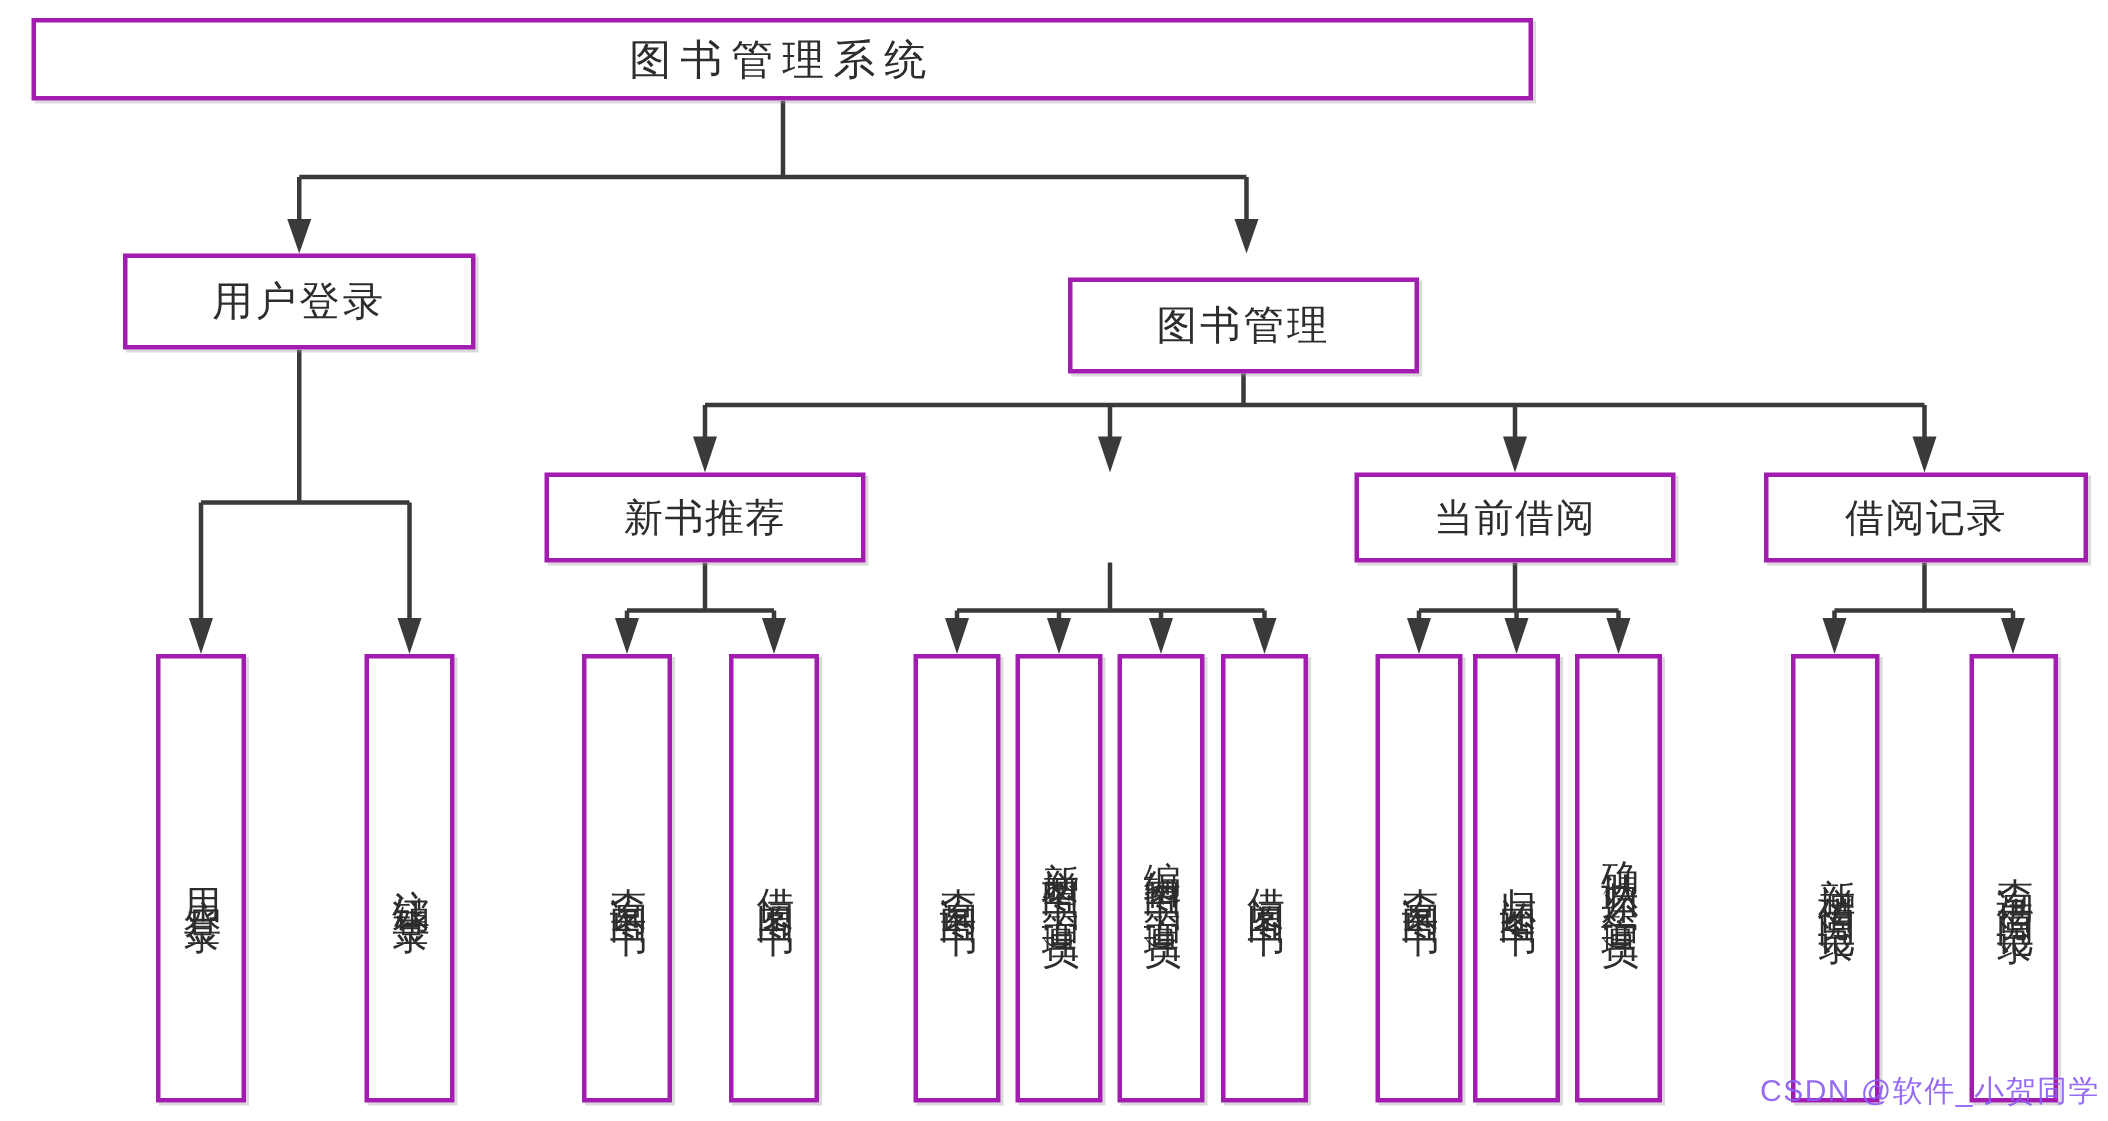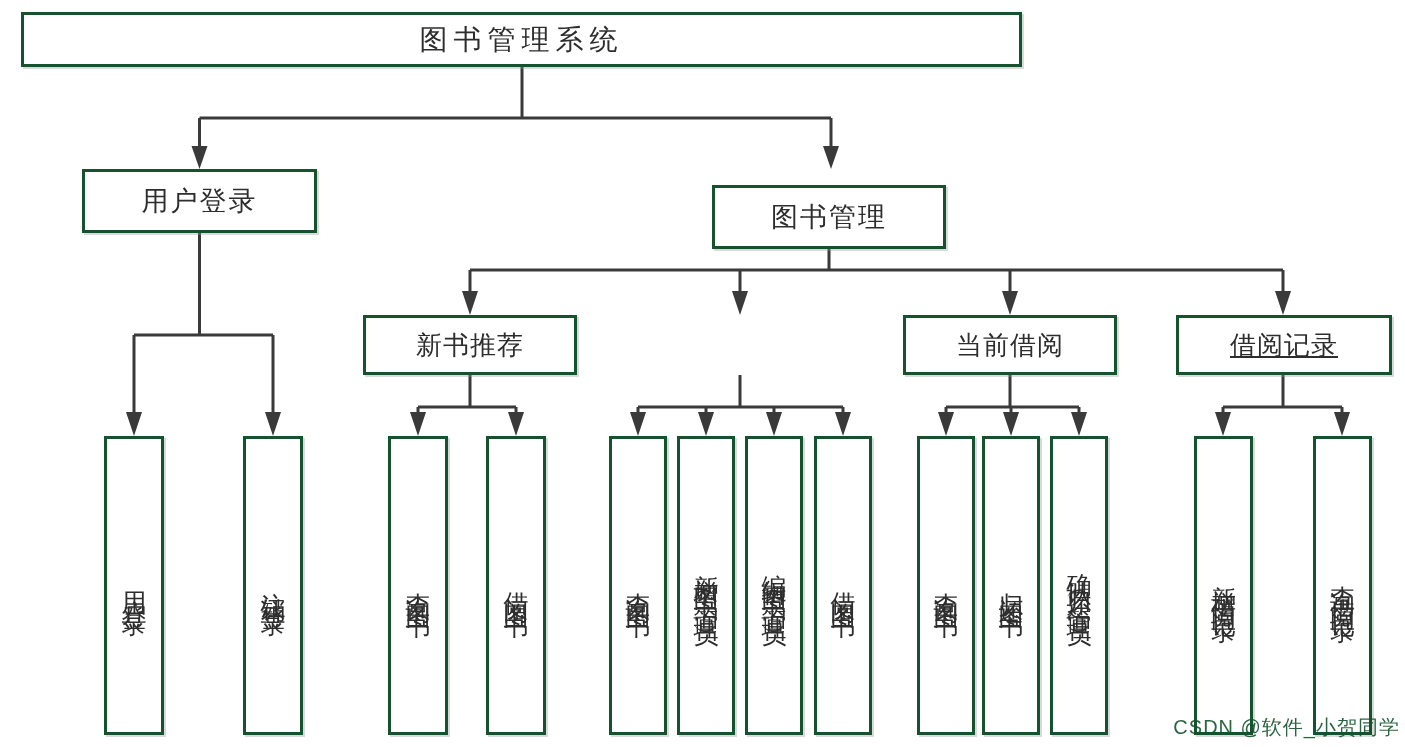--- a/index.html
+++ b/index.html
@@ -4,58 +4,58 @@
 <style>
   html,body{margin:0;padding:0;background:#ffffff;}
   #canvas{
     position:relative;width:1405px;height:747px;background:#ffffff;overflow:hidden;
     font-family:"Liberation Sans","DejaVu Sans",sans-serif;color:#2d2d2d;
   }
   .connectors{position:absolute;left:0;top:0;width:1405px;height:747px;z-index:1;}
   .connectors path{stroke:#3a3a3a;stroke-width:3;fill:none;}
   .connectors polygon{fill:#3a3a3a;stroke:none;}
   .node{
-    position:absolute;background:#ffffff;border:3px solid #14532d;box-sizing:border-box;
+    position:absolute;background:#ffffff;border:3px solid #a21caf;box-sizing:border-box;
     display:flex;align-items:center;justify-content:center;z-index:2;
     box-shadow:2px 2px 0 rgba(150,150,150,0.35);
   }
   .node .label{white-space:nowrap;}
   .root{left:21px;top:12px;width:1001px;height:55px;font-size:28px;}
   .root .label{letter-spacing:6px;}
   .lvl2{top:169px;height:64px;font-size:27px;}
   .lvl2 .label{letter-spacing:2px;}
   #n-user-login{left:82px;width:235px;}
   #n-book-mgmt{left:712px;width:234px;margin-top:16px;}
   .lvl3{top:315px;height:60px;font-size:26px;}
   .lvl3 .label{letter-spacing:1px;}
   #n-new-books{left:363px;width:214px;}
   #n-book-borrow{left:633px;width:214px;}
   #n-current-borrow{left:903px;width:214px;}
-  #n-borrow-records{left:1176px;width:216px;text-decoration:underline;}
+  #n-borrow-records{left:1176px;width:216px;}
   .leaf{top:436px;height:299px;font-size:25px;}
   .leaf .label{
     writing-mode:vertical-rl;text-orientation:mixed;
     letter-spacing:7px;line-height:1;
   }
   #l-u1{left:104px;width:60px;}
   #l-u2{left:243px;width:60px;}
   #l-n1{left:388px;width:60px;}
   #l-n2{left:486px;width:60px;}
   #l-b1{left:609px;width:58px;}
   #l-b2{left:677px;width:58px;}
   #l-b3{left:745px;width:58px;}
   #l-b4{left:814px;width:58px;}
   #l-c1{left:917px;width:58px;}
   #l-c2{left:982px;width:58px;}
   #l-c3{left:1050px;width:58px;}
   #l-r1{left:1194px;width:59px;}
   #l-r2{left:1313px;width:59px;}
   .watermark{
     position:absolute;right:5px;bottom:6px;z-index:3;
-    font-size:20px;letter-spacing:1px;color:#14532d;opacity:0.9;white-space:nowrap;
+    font-size:20px;letter-spacing:1px;color:#8b5cf6;opacity:0.9;white-space:nowrap;
   }
 </style>
 </head>
 <body>
 
 <div id="canvas">
 
   <svg class="connectors" viewBox="0 0 1405 747" xmlns="http://www.w3.org/2000/svg">
     <g>
       <path d="M522 67 V118 M199.5 118 H831 M199.5 118 V150 M831 118 V150"></path>

